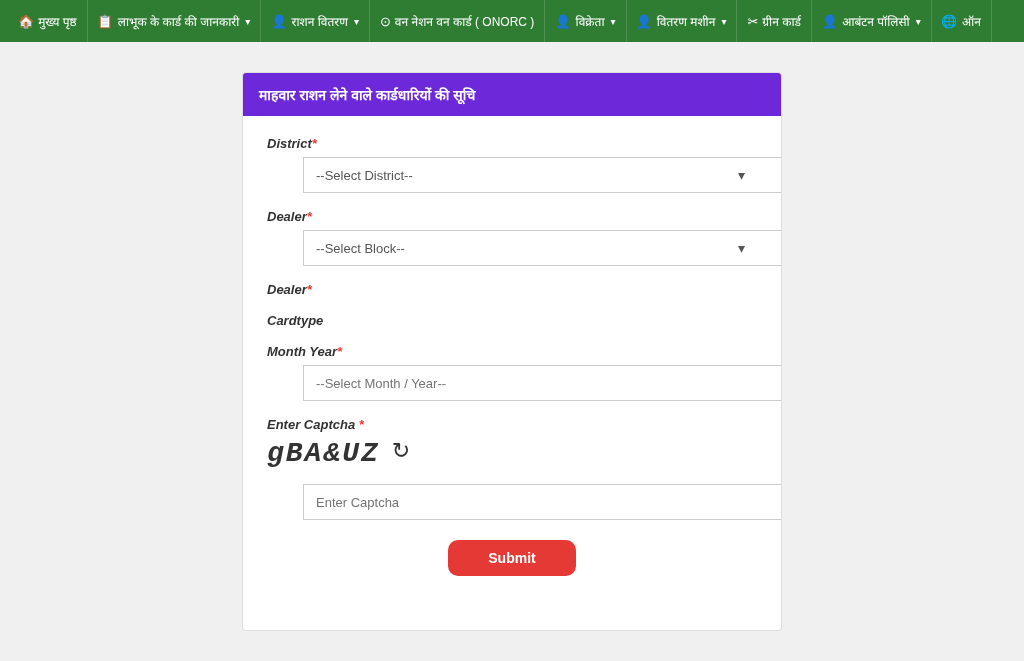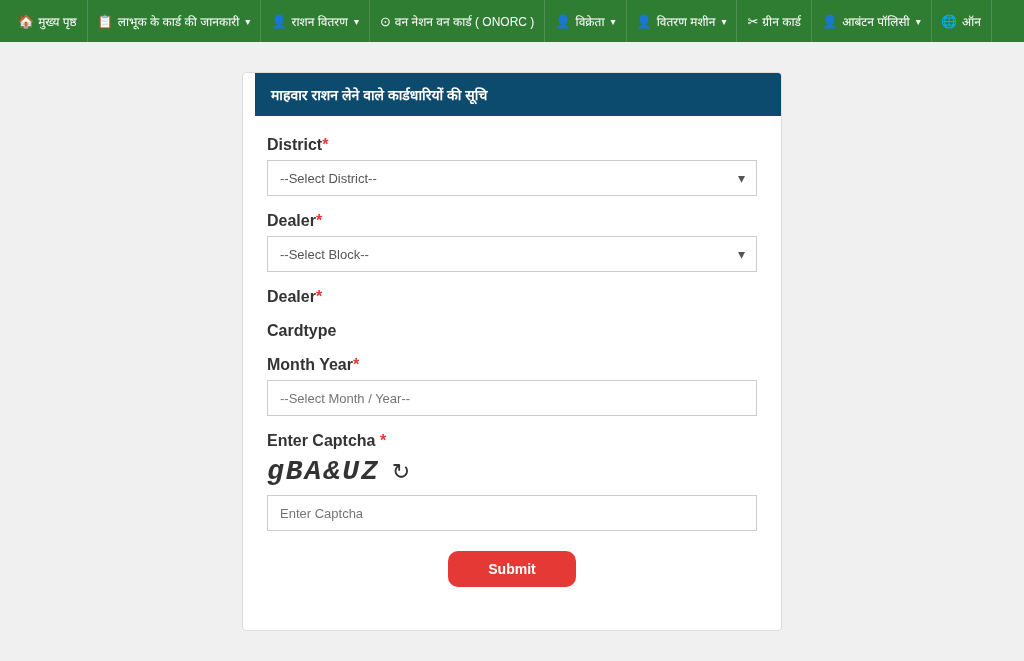--- a/index.html
+++ b/index.html
@@ -43,58 +43,59 @@
 
     
     .form-card {
       background: #fff;
       border: 1px solid #ddd;
       border-radius: 4px;
       width: 540px;
       overflow: hidden;
     }
     .form-card-header {
-      background: #0c4a6e;
+      background: #6d28d9;
       color: #fff;
       padding: 12px 16px;
       font-size: 14px;
       font-weight: 600;
-      margin-left: 12px;
     }
     .form-body {
       padding: 20px 24px 24px;
     }
 
     
     .form-group {
       margin-bottom: 16px;
     }
     .form-label {
-      font-size: 16px;
+      font-size: 13px;
       font-weight: 600;
       color: #333;
       margin-bottom: 6px;
       display: block;
+      font-style: italic;
     }
     .form-label .required {
       color: #e53935;
     }
     .form-select, .form-input {
       width: 100%;
       padding: 8px 12px;
       border: 1px solid #ccc;
       border-radius: 0;
       font-size: 13px;
       color: #555;
       background: #fff;
       height: 36px;
       appearance: none;
       -webkit-appearance: none;
       cursor: pointer;
       outline: none;
+      margin-left: 36px;
     }
     .form-input {
       cursor: text;
       color: #701a75;
     }
     .select-wrapper {
       position: relative;
     }
     .select-wrapper::after {
       content: '▾';
@@ -106,23 +107,23 @@
       pointer-events: none;
       font-size: 14px;
     }
 
     
     .captcha-section {
       margin-bottom: 16px;
     }
     .captcha-display {
       display: flex;
-      align-items: center;
+      align-items: flex-start;
       gap: 12px;
-      margin-bottom: 8px;
+      margin-bottom: 15px;
       margin-top: 4px;
     }
     .captcha-text {
       font-size: 28px;
       font-weight: bold;
       font-family: 'Courier New', monospace;
       color: #333;
       letter-spacing: 2px;
       font-style: italic;
     }

